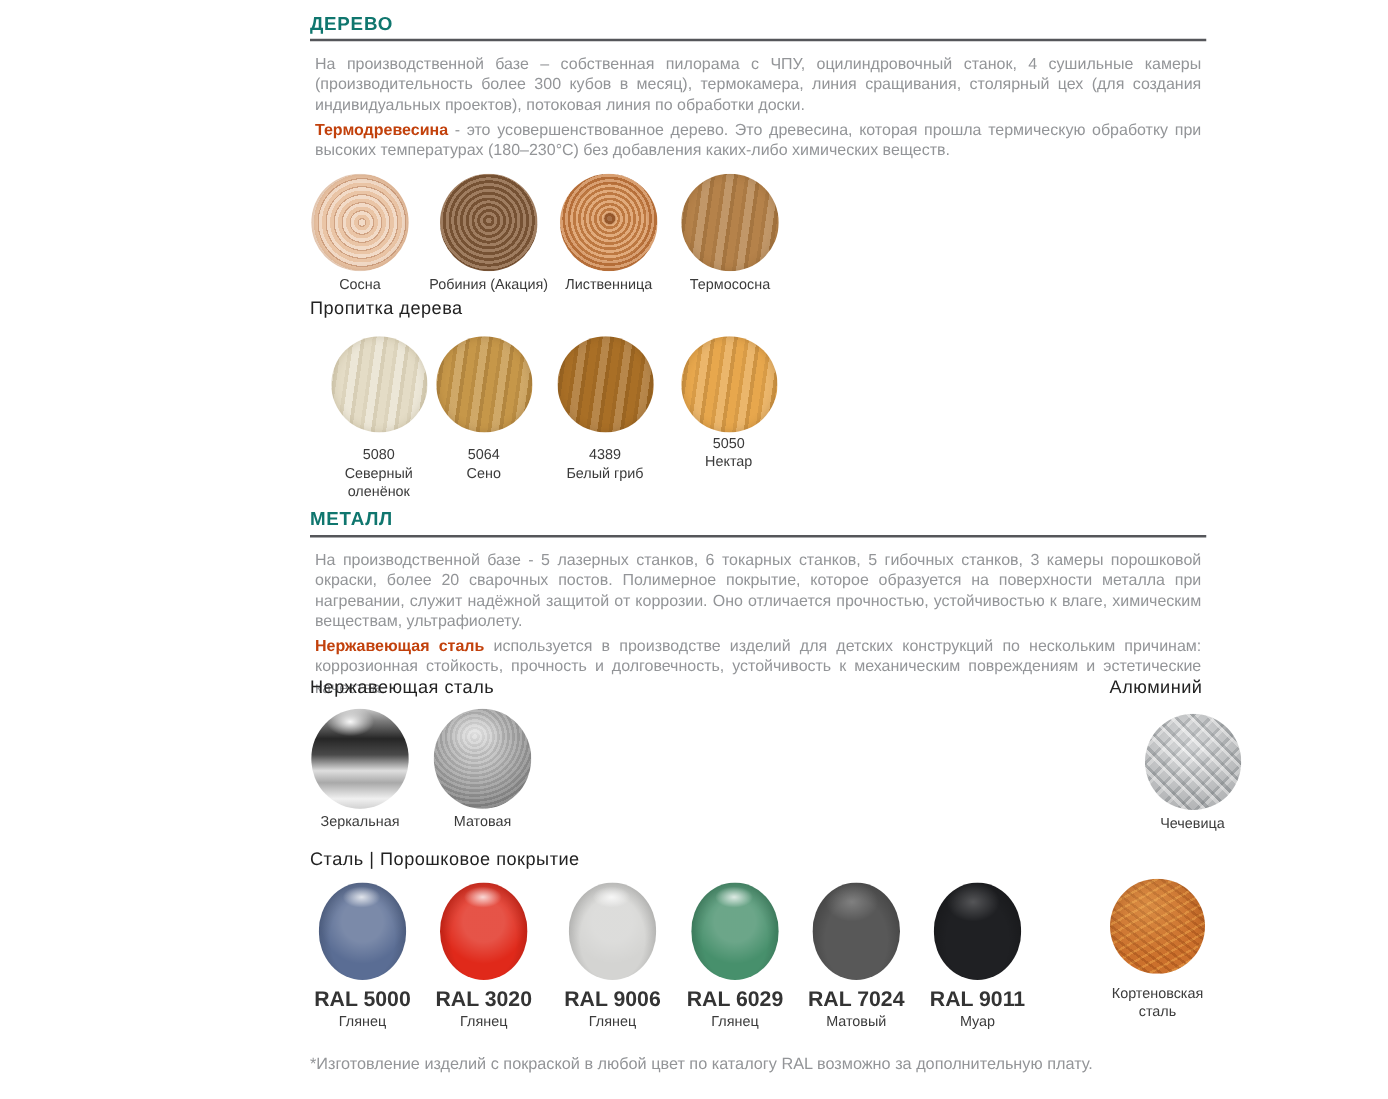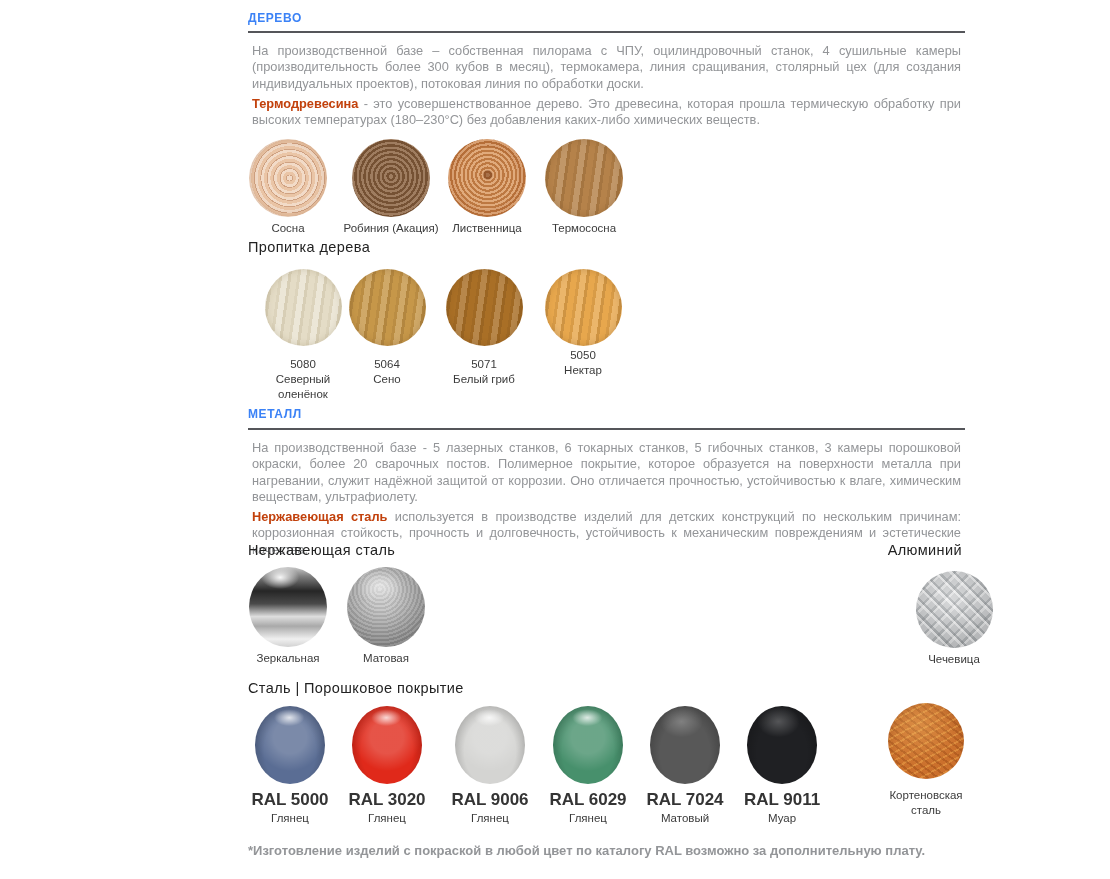--- a/index.html
+++ b/index.html
@@ -2,21 +2,21 @@
 <html><head>
 <meta charset="utf-8">
 <style>
   html,body{margin:0;padding:0;background:#ffffff;}
   .page{
     position:relative;width:1110px;height:879px;background:#ffffff;overflow:hidden;
     font-family:"Liberation Sans","DejaVu Sans",sans-serif;
   }
   .sec-title{
     position:absolute;left:248px;margin:0;
-    font-size:12px;font-weight:bold;letter-spacing:.6px;color:#3b82f6;
+    font-size:15px;font-weight:bold;letter-spacing:.6px;color:#0f766e;
   }
   .rule{position:absolute;left:248px;width:717px;height:2px;background:#55565a;}
   .body-text{position:absolute;left:248px;width:717px;}
   .body-text p{
     margin:4px;font-size:12.8px;line-height:16.3px;text-align:justify;color:#939598;
   }
   .body-text b{color:#c2410c;}
   .sub-title{
     position:absolute;margin:0;font-size:14.5px;font-weight:400;
     letter-spacing:.4px;color:#222222;
@@ -28,21 +28,21 @@
   }
   .d78{width:78px;height:78px}
   .d77{width:77px;height:77px}
   .d76{width:76px;height:76px}
   .egg{width:78px;height:80px}
   .ral{width:70px;height:78px}
   .cap{font-size:11.5px;color:#3b3b3b;line-height:1.28;margin-top:4px;}
   .cap-code{font-size:17px;color:#343434;font-weight:600;line-height:1.3;margin-top:5px;}
   .cap-sub{font-size:11.5px;color:#3b3b3b;line-height:1.3;}
   .footnote{
-    position:absolute;left:248px;margin:0;font-size:13px;color:#939598;font-weight:bold;
+    position:absolute;left:248px;margin:0;font-size:13px;color:#939598;
   }
   
   .tex-pine{
     background-image:
       radial-gradient(circle at 52% 50%, rgba(0,0,0,0) 0 86%, rgba(172,118,86,.55) 93% 100%),
       repeating-radial-gradient(circle at 52% 50%, rgba(255,255,255,.38) 0 2.6px, rgba(164,105,72,.38) 2.6px 3.5px, rgba(255,255,255,0) 3.5px 6.4px);
     box-shadow:inset 0 0 8px rgba(150,95,60,.35);
   }
   .tex-robinia{
     background-image:
@@ -139,21 +139,21 @@
     <div class="cap" style="margin-top:11px">5080</div>
     <div class="cap-sub">Северный оленёнок</div>
   </div>
   <div class="col" style="left:339px;top:269px;width:96px">
     <div class="swatch d77 tex-grain" style="--c: #c69749;"></div>
     <div class="cap" style="margin-top:11px">5064</div>
     <div class="cap-sub">Сено</div>
   </div>
   <div class="col" style="left:436px;top:269px;width:96px">
     <div class="swatch d77 tex-grain" style="--c: #a96f26;"></div>
-    <div class="cap" style="margin-top:11px">5071</div>
+    <div class="cap" style="margin-top:11px">4389</div>
     <div class="cap-sub">Белый гриб</div>
   </div>
   <div class="col" style="left:535px;top:269px;width:96px">
     <div class="swatch d77 tex-grain" style="--c: #e7a74d;"></div>
     <div class="cap" style="margin-top:2px">5050</div>
     <div class="cap-sub">Нектар</div>
   </div>
 
   <h2 class="sec-title" style="top:407px">МЕТАЛЛ</h2>
   <div class="rule" style="top:428px"></div>

